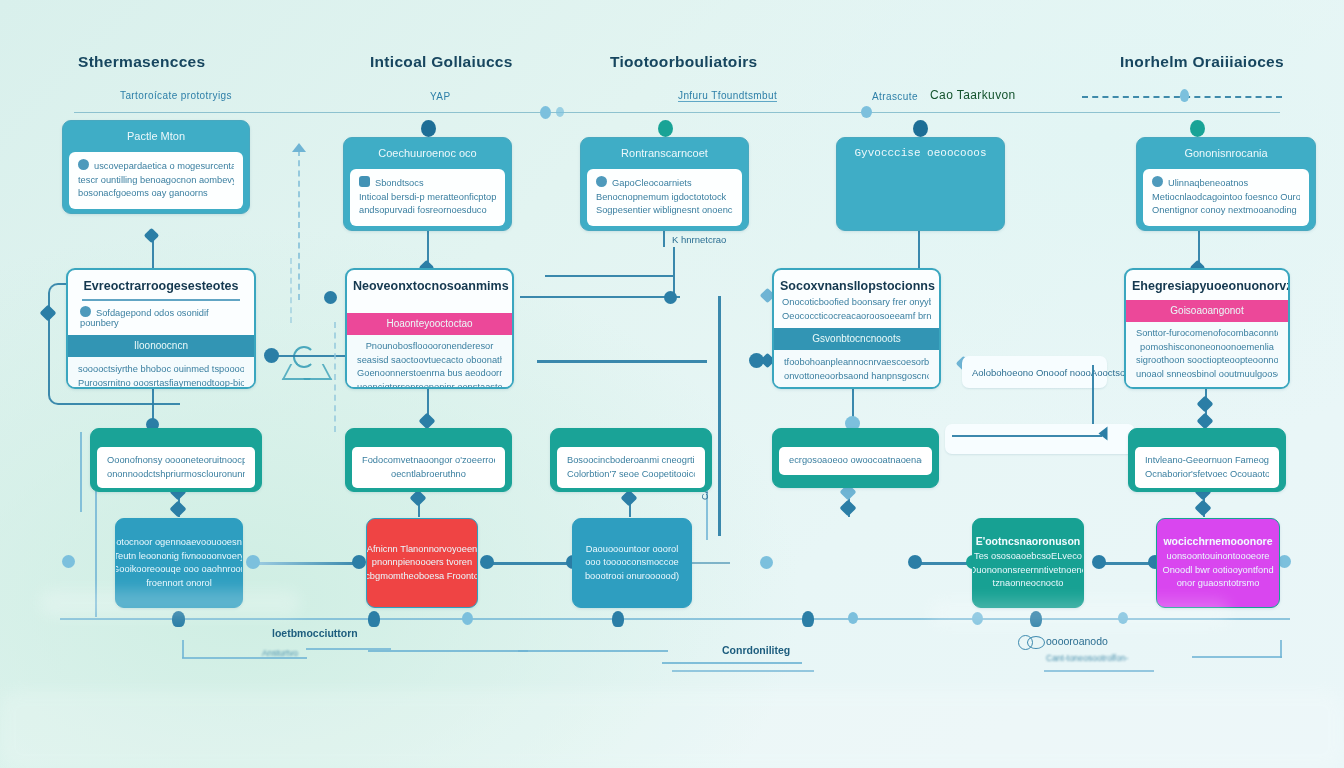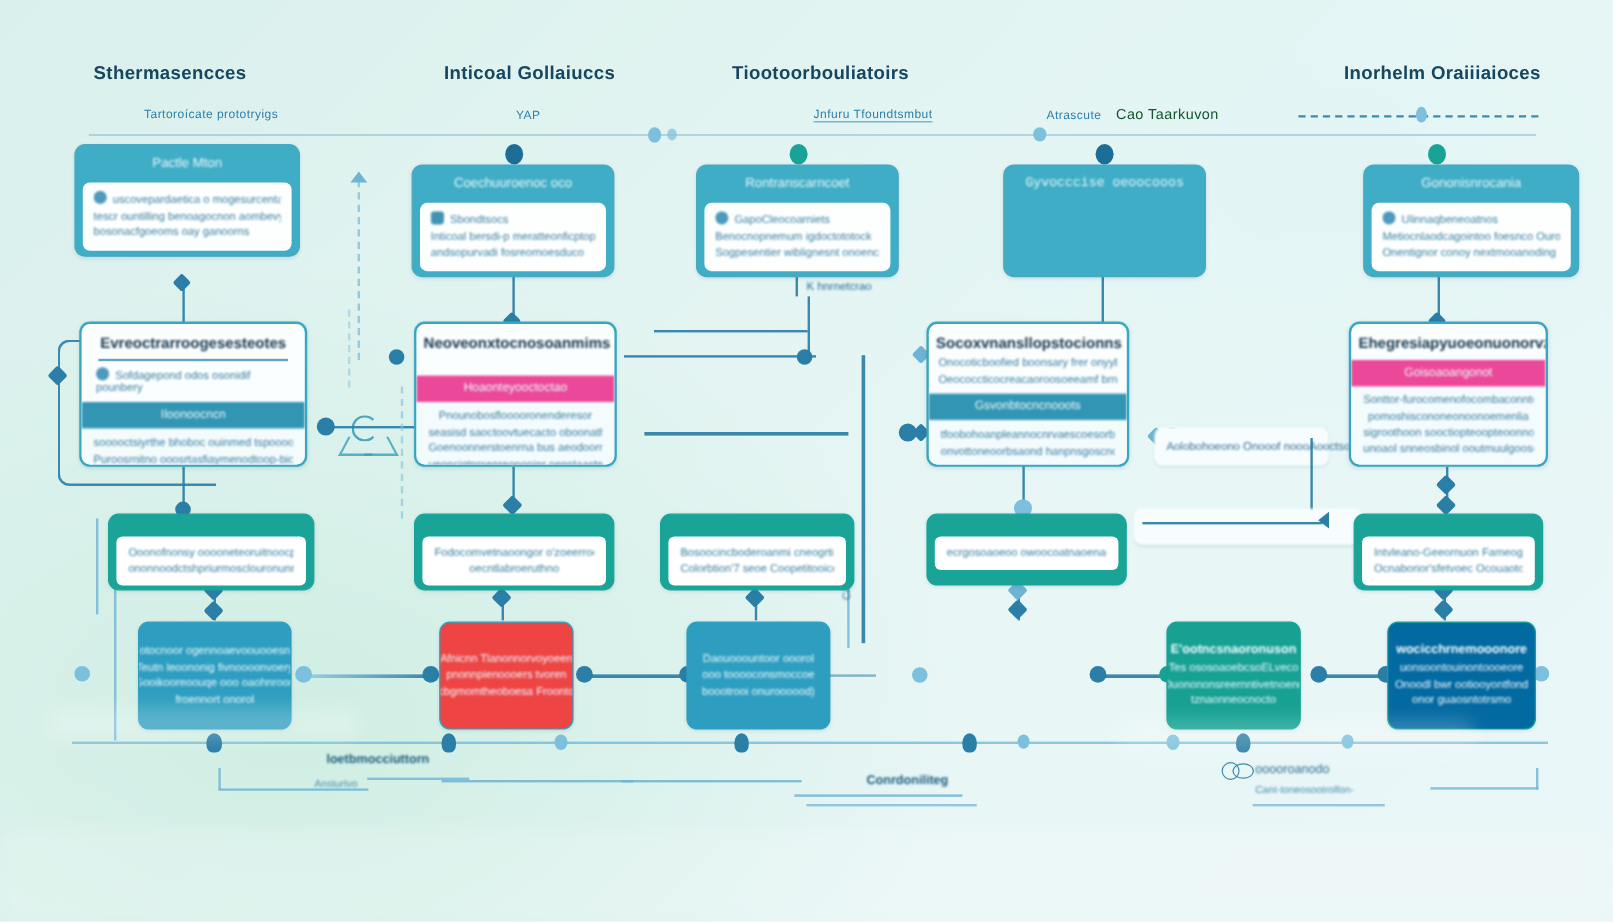--- a/index.html
+++ b/index.html
@@ -393,21 +393,21 @@
 
   <div class="card solid green" style="left: 972px; top: 518px; width: 110px; height: 88px; background: rgb(23, 161, 147); border-color: rgb(23, 161, 147);">
     <div class="sb">
       <div class="sb-title">E'ootncsnaoronuson</div>
       <div class="sb-line">Tes ososoaoebcsoELveco</div>
       <div class="sb-line">Ouonononsreernntivetnoeno</div>
       <div class="sb-line">tznaonneocnocto</div>
     </div>
   </div>
 
-  <div class="card solid green" style="left: 1156px; top: 518px; width: 122px; height: 88px; background: #0369a1; border-color: rgb(23, 161, 147);">
+  <div class="card solid green" style="left: 1156px; top: 518px; width: 122px; height: 88px; background: #d946ef; border-color: rgb(23, 161, 147);">
     <div class="sb">
       <div class="sb-title">wocicchrnemooonore</div>
       <div class="sb-line">uonsoontouinontoooeore</div>
       <div class="sb-line">Onoodl bwr ootiooyontfond</div>
       <div class="sb-line">onor guaosntotrsmo</div>
     </div>
   </div>
 
   <div class="ln lnh light" style="left:60px;top:618px;width:1230px;height:2px;opacity:.75;"></div>
   <div class="dot" style="left:172px;top:611px;width:13px;height:16px;border-radius:50% 50% 40% 40%;"></div>

